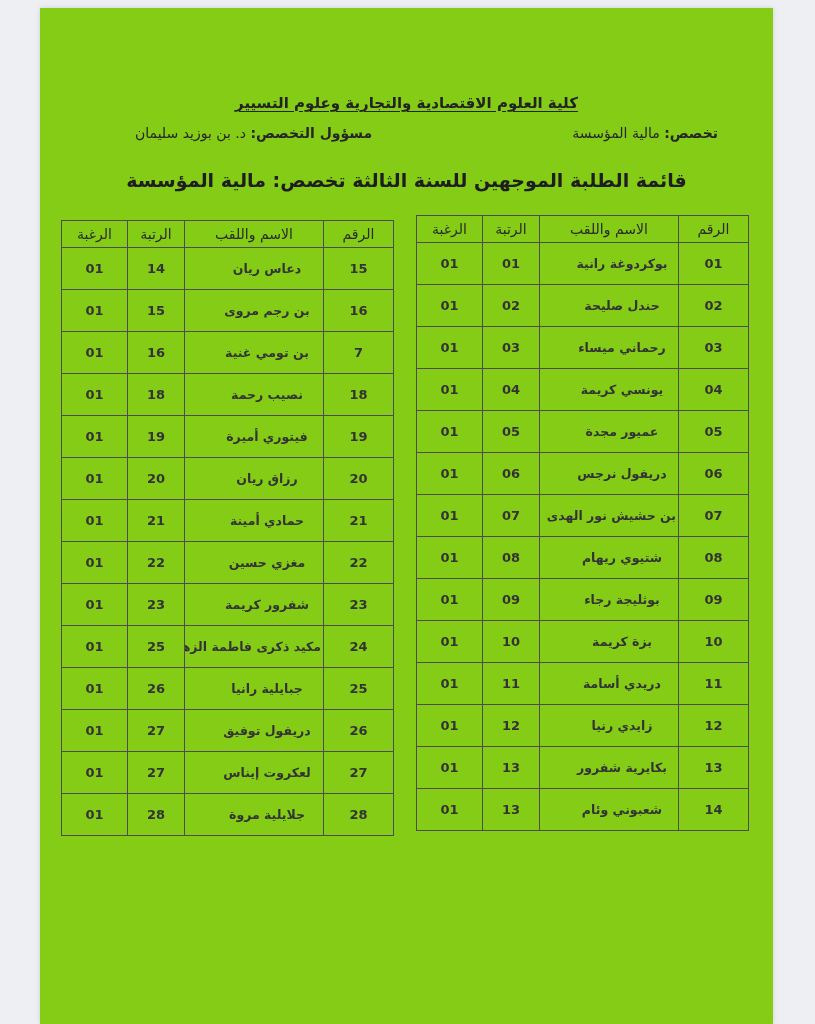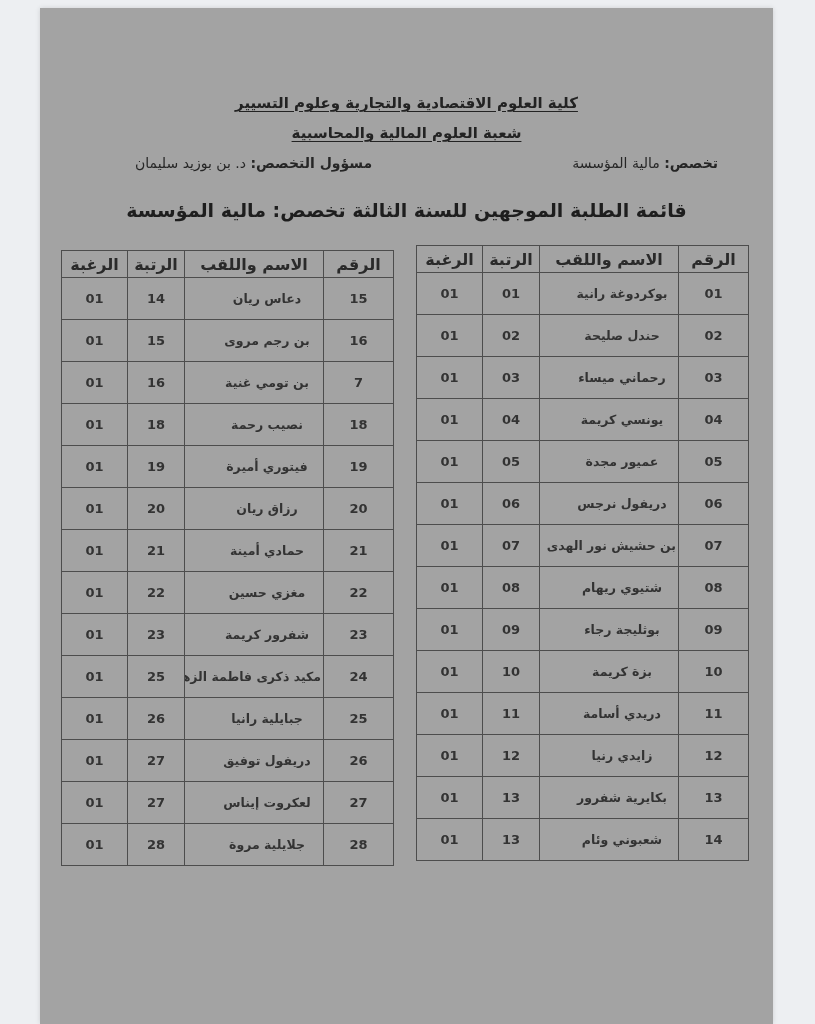--- a/index.html
+++ b/index.html
@@ -11,21 +11,21 @@
     overflow: hidden;
     font-family: "DejaVu Sans", sans-serif;
     color: #222;
   }
   .sheet {
     position: absolute;
     left: 40px;
     top: 8px;
     width: 733px;
     height: 1016px;
-    background: #a3a3a3;
+    background: #84cc16;
     box-shadow: 0 0 5px rgba(0,0,0,0.13);
     direction: rtl;
     box-sizing: border-box;
   }
   .head-block {
     padding-top: 86px;
     text-align: center;
   }
   .head-line {
     font-size: 15px;
@@ -71,22 +71,22 @@
   table.students th,
   table.students td {
     border: 1px solid #4d4d4d;
     text-align: center;
     vertical-align: middle;
     padding: 0 2px;
     overflow: hidden;
   }
   table.students th {
     height: 26px;
-    font-size: 16px;
-    font-weight: bold;
+    font-size: 14px;
+    font-weight: normal;
     color: #2a2a2a;
   }
   table.students td {
     height: 41px;
     font-size: 13px;
     font-weight: bold;
     color: #333333;
   }
   table.students td:nth-child(2) {
     font-size: 12.5px;
@@ -103,21 +103,20 @@
   .footer-line .lbl { font-weight: bold; }
   .footer-line .seg { margin: 0 3px; }
 </style>
 </head>
 <body>
 
 <div class="sheet">
 
   <div class="head-block">
     <div class="head-line">كلية العلوم الاقتصادية والتجارية وعلوم التسيير</div>
-    <div class="head-line">شعبة العلوم المالية والمحاسبية</div>
   </div>
 
   <div class="specialty-row">
     <div>
       <span class="lbl">تخصص:</span>
       <span>مالية المؤسسة</span>
     </div>
     <div>
       <span class="lbl">مسؤول التخصص:</span>
       <span>د. بن بوزيد سليمان</span>

